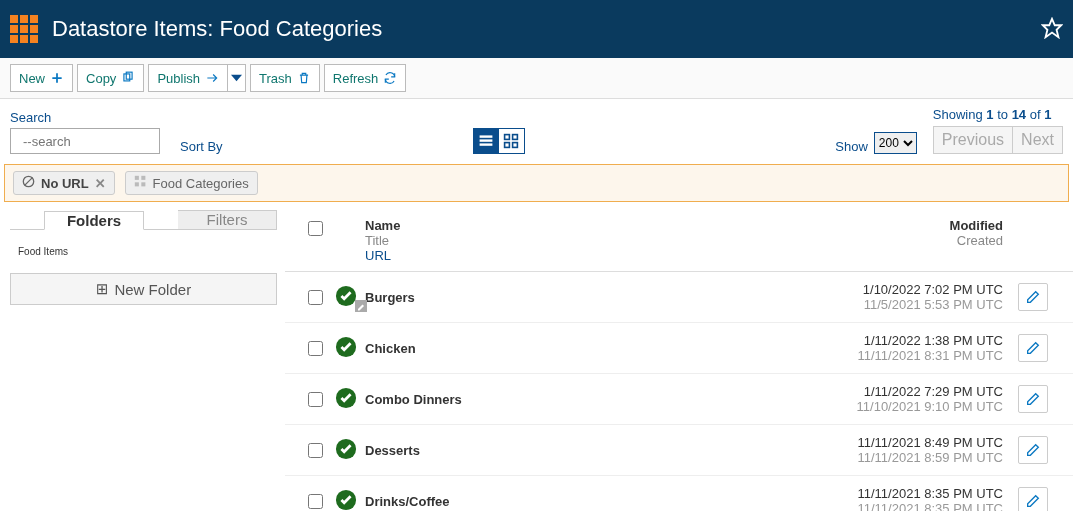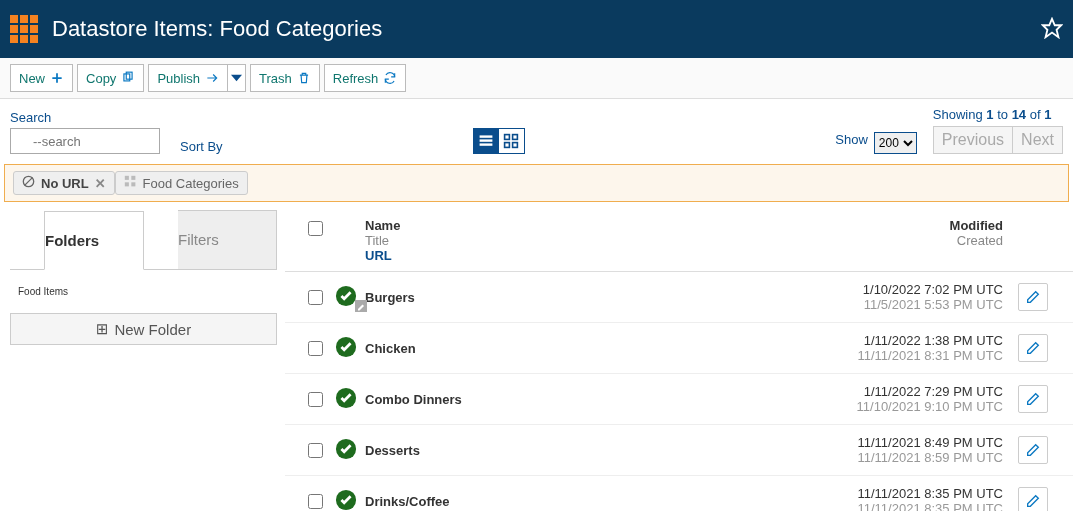--- a/index.html
+++ b/index.html
@@ -53,66 +53,66 @@
   
   .controls {
     display: flex;
     align-items: flex-end;
     padding: 8px 10px 10px 10px;
     gap: 20px;
   }
   .ctrl-col { display: flex; flex-direction: column; gap: 3px; }
   .ctrl-label { color: #0a4d8c; font-size: 13px; }
   .search-input {
-    width: 150px; height: 26px; border: 1px solid #aaa; padding: 2px 22px;
+    width: 150px; height: 26px; border: 1px solid #aaa; padding: 2px 12px;
     font-size: 13px; color: #666;
   }
   .sort-select {
     width: 195px; height: 26px; border: 1px solid #0a4d8c; padding: 2px 6px;
     font-size: 13px; background: #fff;
   }
   .view-toggles { display: flex; margin-left: 230px; }
   .vt-btn { width: 26px; height: 26px; border: 1px solid #0a4d8c; display:flex; align-items:center; justify-content:center; cursor:pointer; }
   .vt-btn.active { background: #0a4d8c; color: #fff; }
   .vt-btn + .vt-btn { border-left: none; }
   .controls-right { margin-left: auto; display: flex; align-items: flex-end; gap: 16px; }
-  .show-wrap { display:flex; align-items:flex-start; gap:6px; color:#0a4d8c; }
+  .show-wrap { display:flex; align-items:flex-end; gap:6px; color:#0a4d8c; }
   .show-select { height: 22px; border: 1px solid #0a4d8c; font-size: 12px; }
   .showing-text { color: #0a4d8c; font-size: 13px; }
   .showing-text b { font-weight: bold; }
   .pager { display:flex; margin-top: 4px; }
   .pg-btn {
     border: 1px solid #ccc; background: #f5f5f5; color: #aaa; font-size: 16px;
     padding: 4px 8px; cursor: default;
   }
   .pg-btn + .pg-btn { border-left: none; }
 
   
   .crumb-bar {
     border: 1px solid #f0ad4e;
     background: #fdf6ec;
     padding: 6px 8px;
     margin: 0 4px;
-    display:flex; align-items:center; 
+    display:flex; align-items:center; gap:10px;
   }
   .chip {
     display:inline-flex; align-items:center; gap:6px;
     background: #efefef; border: 1px solid #ccc; border-radius: 3px;
     padding: 3px 8px; color:#666; font-size:13px;
   }
   .chip.active { color:#444; font-weight:bold; }
   .chip .x { cursor:pointer; color:#888; font-weight:bold; }
   .crumb-icon svg { width:13px; height:13px; }
 
   
   .body { display: flex; margin-top: 8px; }
   .sidebar { width: 285px; padding: 0 8px 0 10px; }
   .tabs { display:flex; border-bottom: 1px solid #ccc; }
   .tab {
-    flex:1; padding: 20px 0; font-size:15px;
+    flex:1; text-align:center; padding: 0 0; font-size:15px;
     background:#eee; color:#888; border:1px solid #ccc; border-bottom:none;
     cursor:pointer;
     margin-left:34px;
   }
   .tab.active { background:#fff; color:#333; font-weight:bold; border-bottom:1px solid #fff; position:relative; top:1px; }
   .tab + .tab { border-left:none; }
   .folder-list { padding: 10px 4px; }
   .folder-item { padding: 6px 4px; font-size: 10px; color:#333; cursor:pointer; }
   .new-folder-btn {
     width: 100%; border:1px solid #ccc; background:#f5f5f5; color:#555;
@@ -125,21 +125,21 @@
   .thead {
     display:flex; align-items:flex-start; padding: 8px 10px; border-bottom:1px solid #ddd;
   }
   .col-check { width: 40px; display:flex; justify-content:center; }
   .col-icon { width: 30px; }
   .col-name { flex:1; }
   .col-dates { width: 200px; text-align:right; }
   .col-actions { width: 60px; display:flex; justify-content:center; }
   .th-name { font-weight:bold; color:#333; }
   .th-sub { color:#888; }
-  .th-url { color:#0a4d8c; font-weight:bold; }
+  .th-url { color:#0a4d8c; font-weight:normal; }
   .row {
     display:flex; align-items:center; padding: 10px; border-bottom:1px solid #eee;
   }
   .status-icon { width:22px; height:22px; }
   .row-name { font-weight:bold; color:#333; }
   .row-date { font-size:13px; color:#333; text-align:right; }
   .row-date .sub { color:#999; }
   .edit-btn {
     width:30px; height:28px; border:1px solid #ccc; background:#fff; display:flex;
     align-items:center; justify-content:center; cursor:pointer; border-radius:2px;

